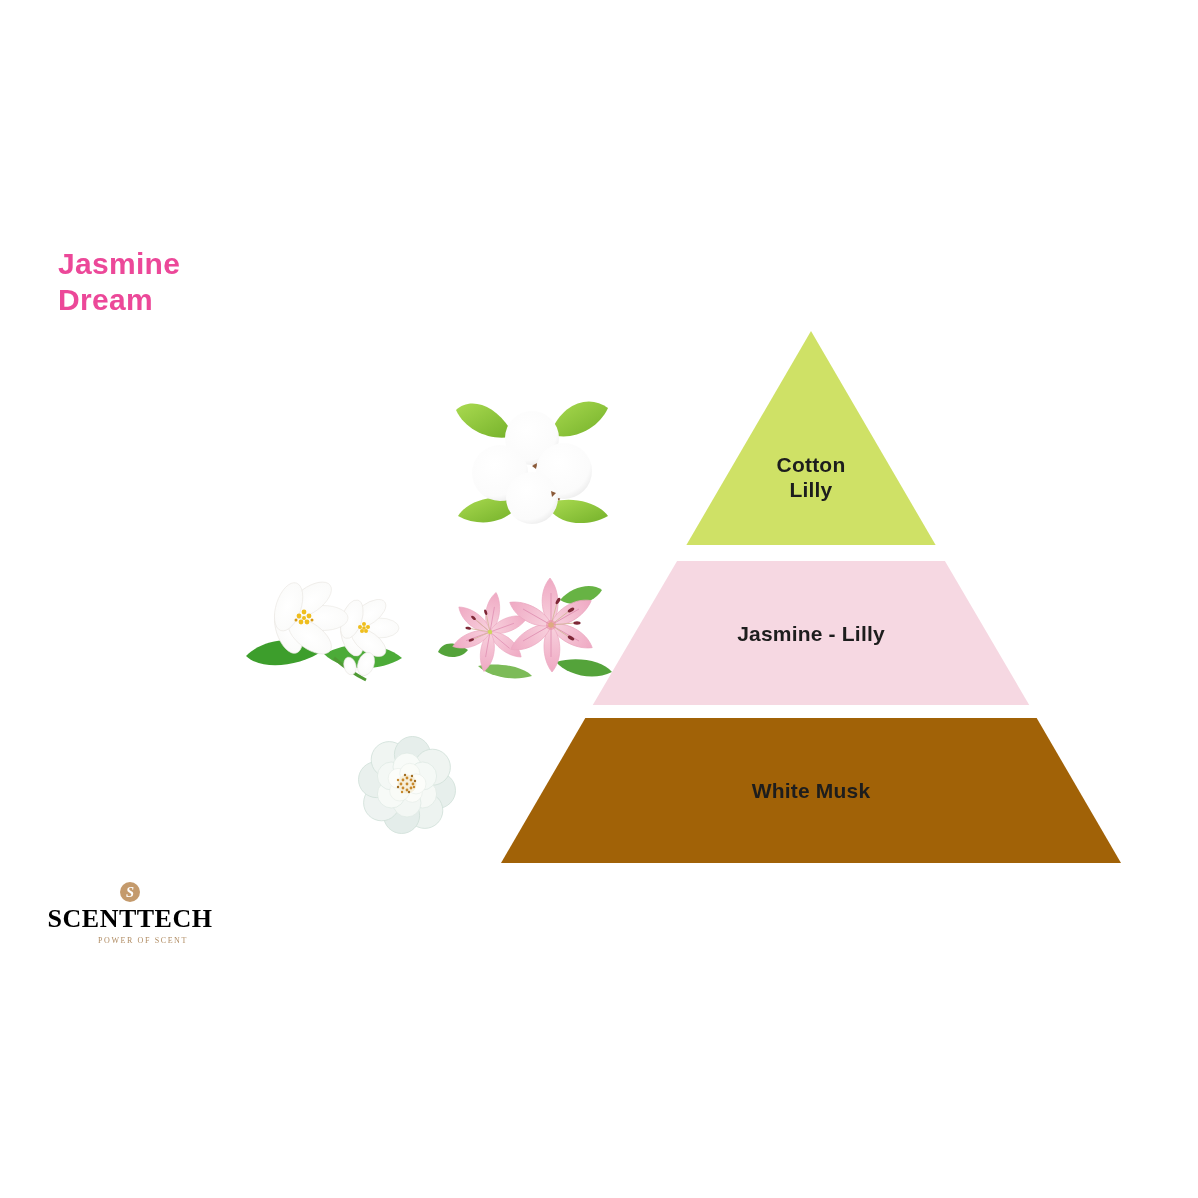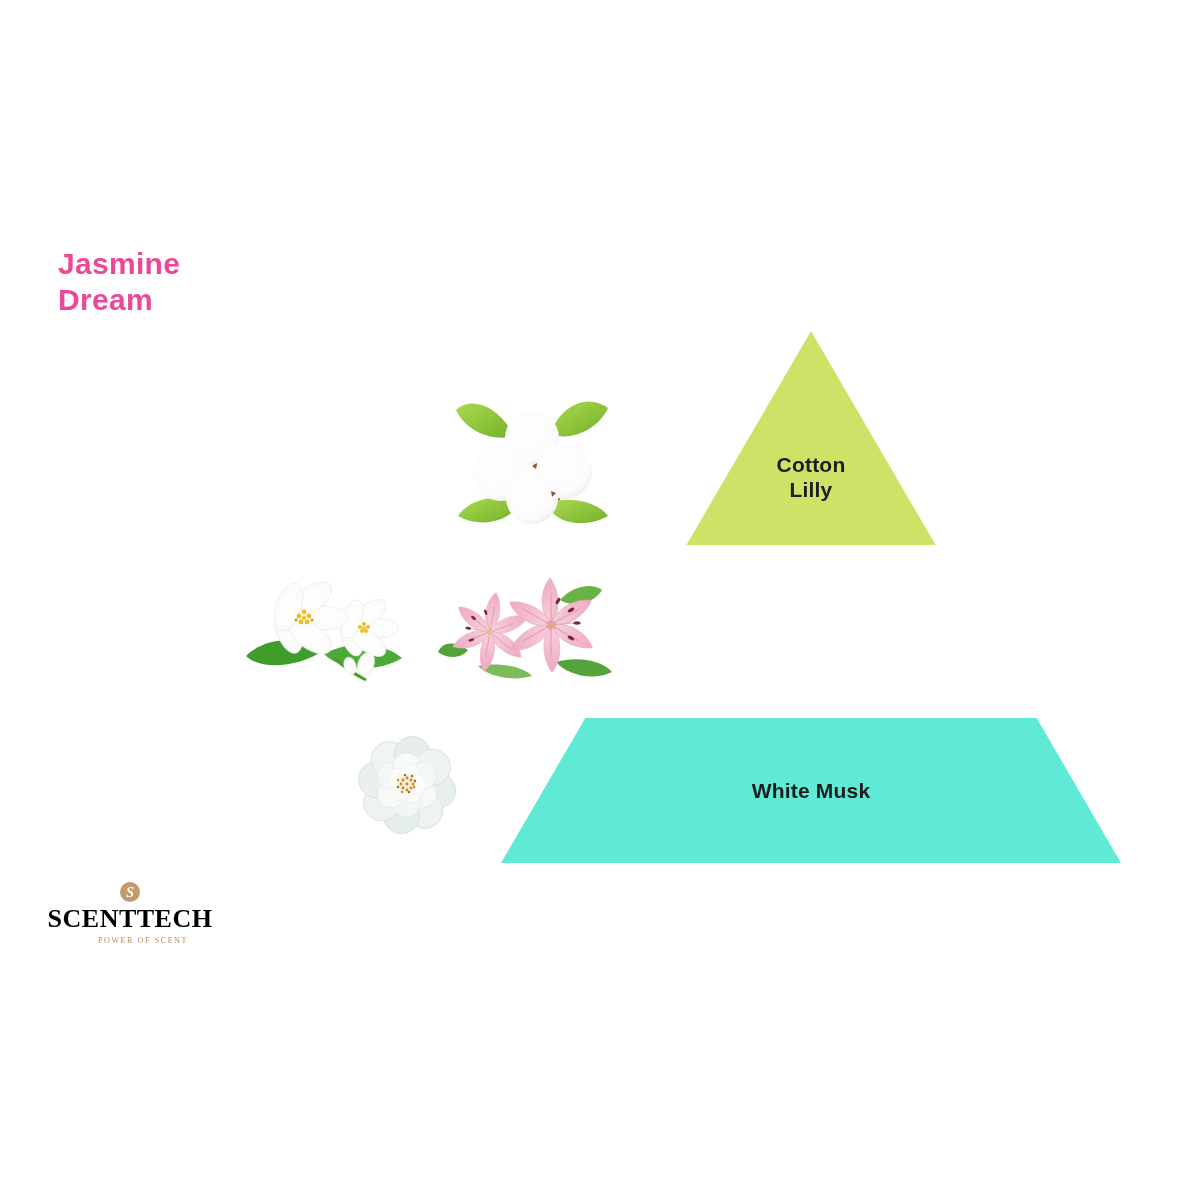--- a/index.html
+++ b/index.html
@@ -280,21 +280,24 @@
     </svg>
   </div>
 
   <div class="pyramid">
     <div class="tier tier-1" style="background-color: rgb(207, 225, 102);">
       <div class="tier-label">
         <div>Cotton</div>
         <div>Lilly</div>
       </div>
     </div>
-    <div class="tier tier-3" style="background-color: #5eead4;">
+    <div class="tier tier-2" style="background-color: rgb(246, 216, 226);">
+      <div class="tier-label">Jasmine - Lilly</div>
+    </div>
+    <div class="tier tier-3" style="background-color: #a16207;">
       <div class="tier-label">White Musk</div>
     </div>
   </div>
 
   <div class="logo">
     <svg class="logo-icon" viewBox="0 0 20 20">
       <circle cx="10" cy="10" r="10" fill="#c49a6c"></circle>
       <text x="10" y="14.6" text-anchor="middle" font-family="Liberation Serif, serif" font-size="14.5" font-style="italic" font-weight="700" fill="#ffffff">S</text>
     </svg>
     <div class="logo-name">SCENTTECH</div>

